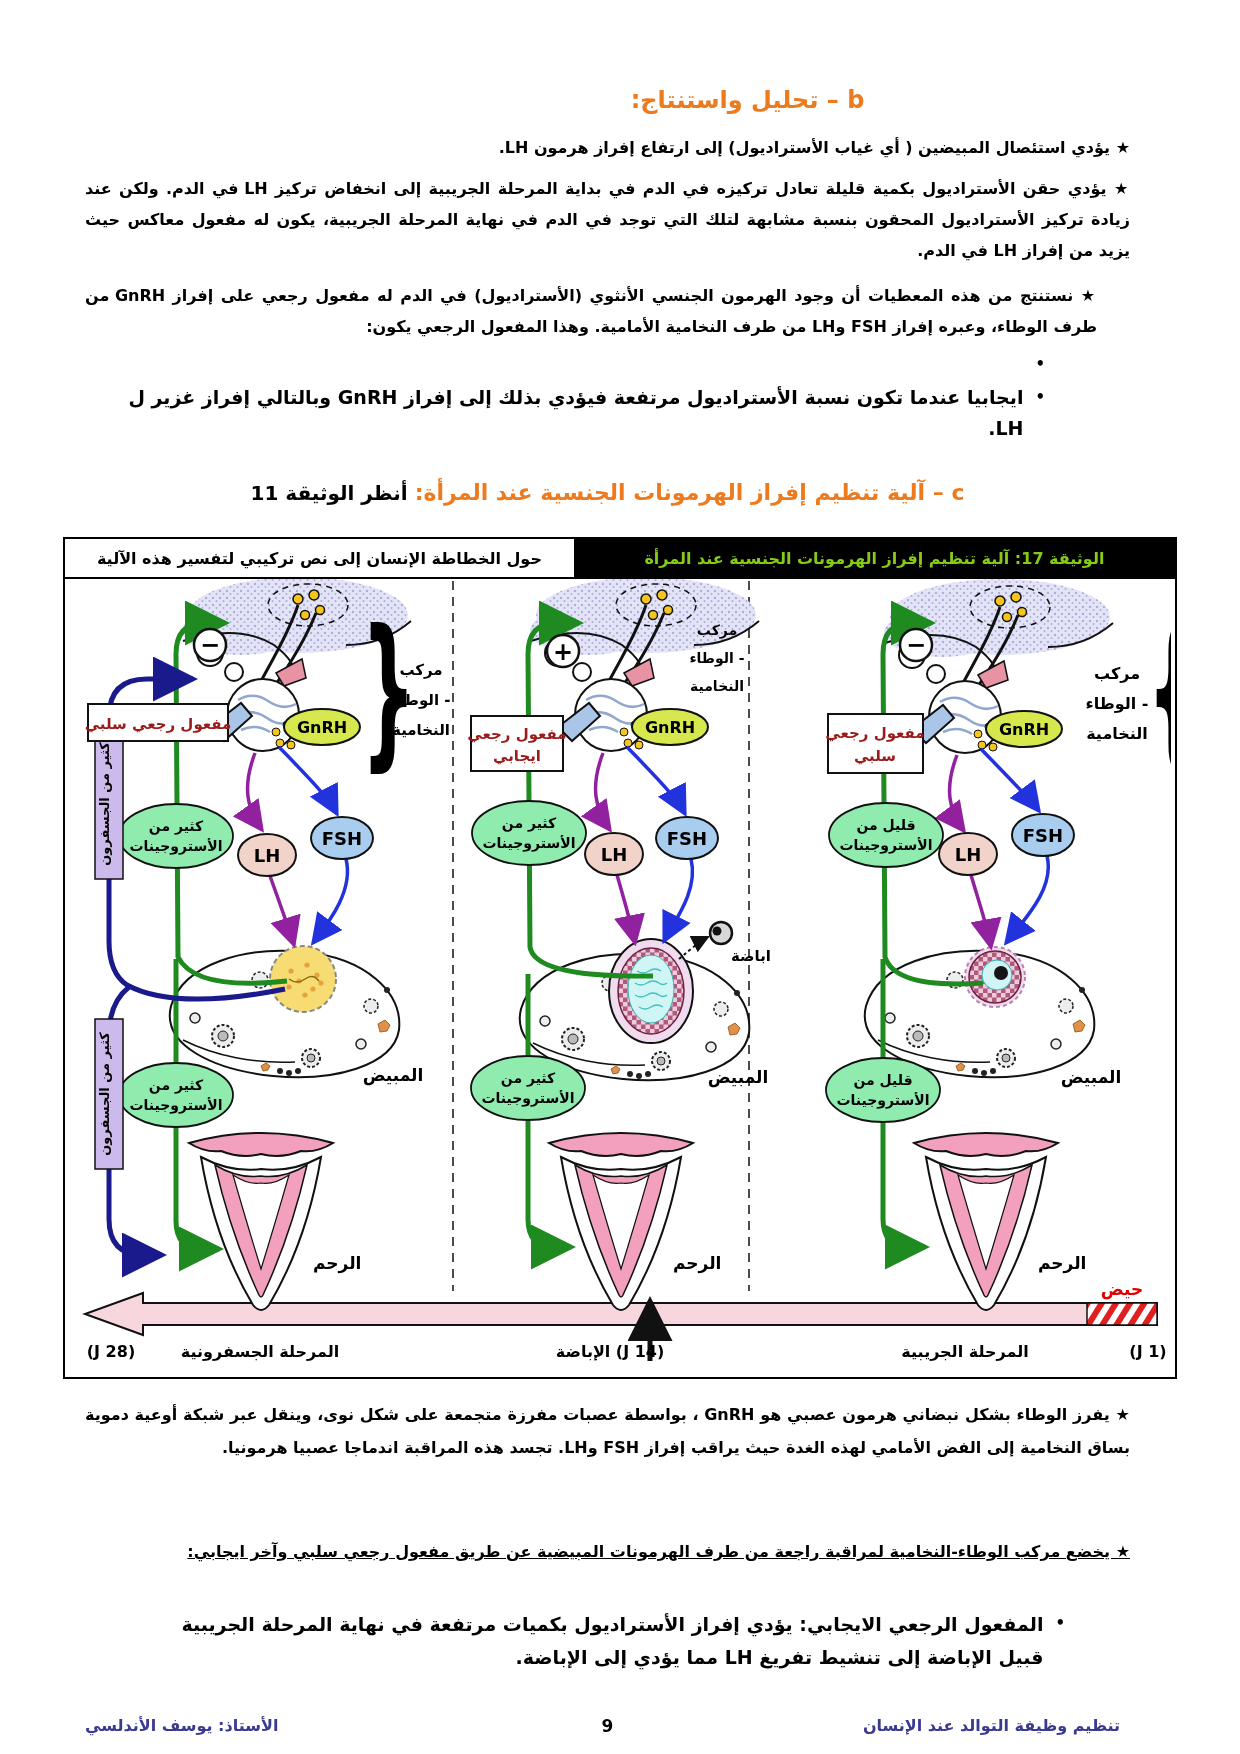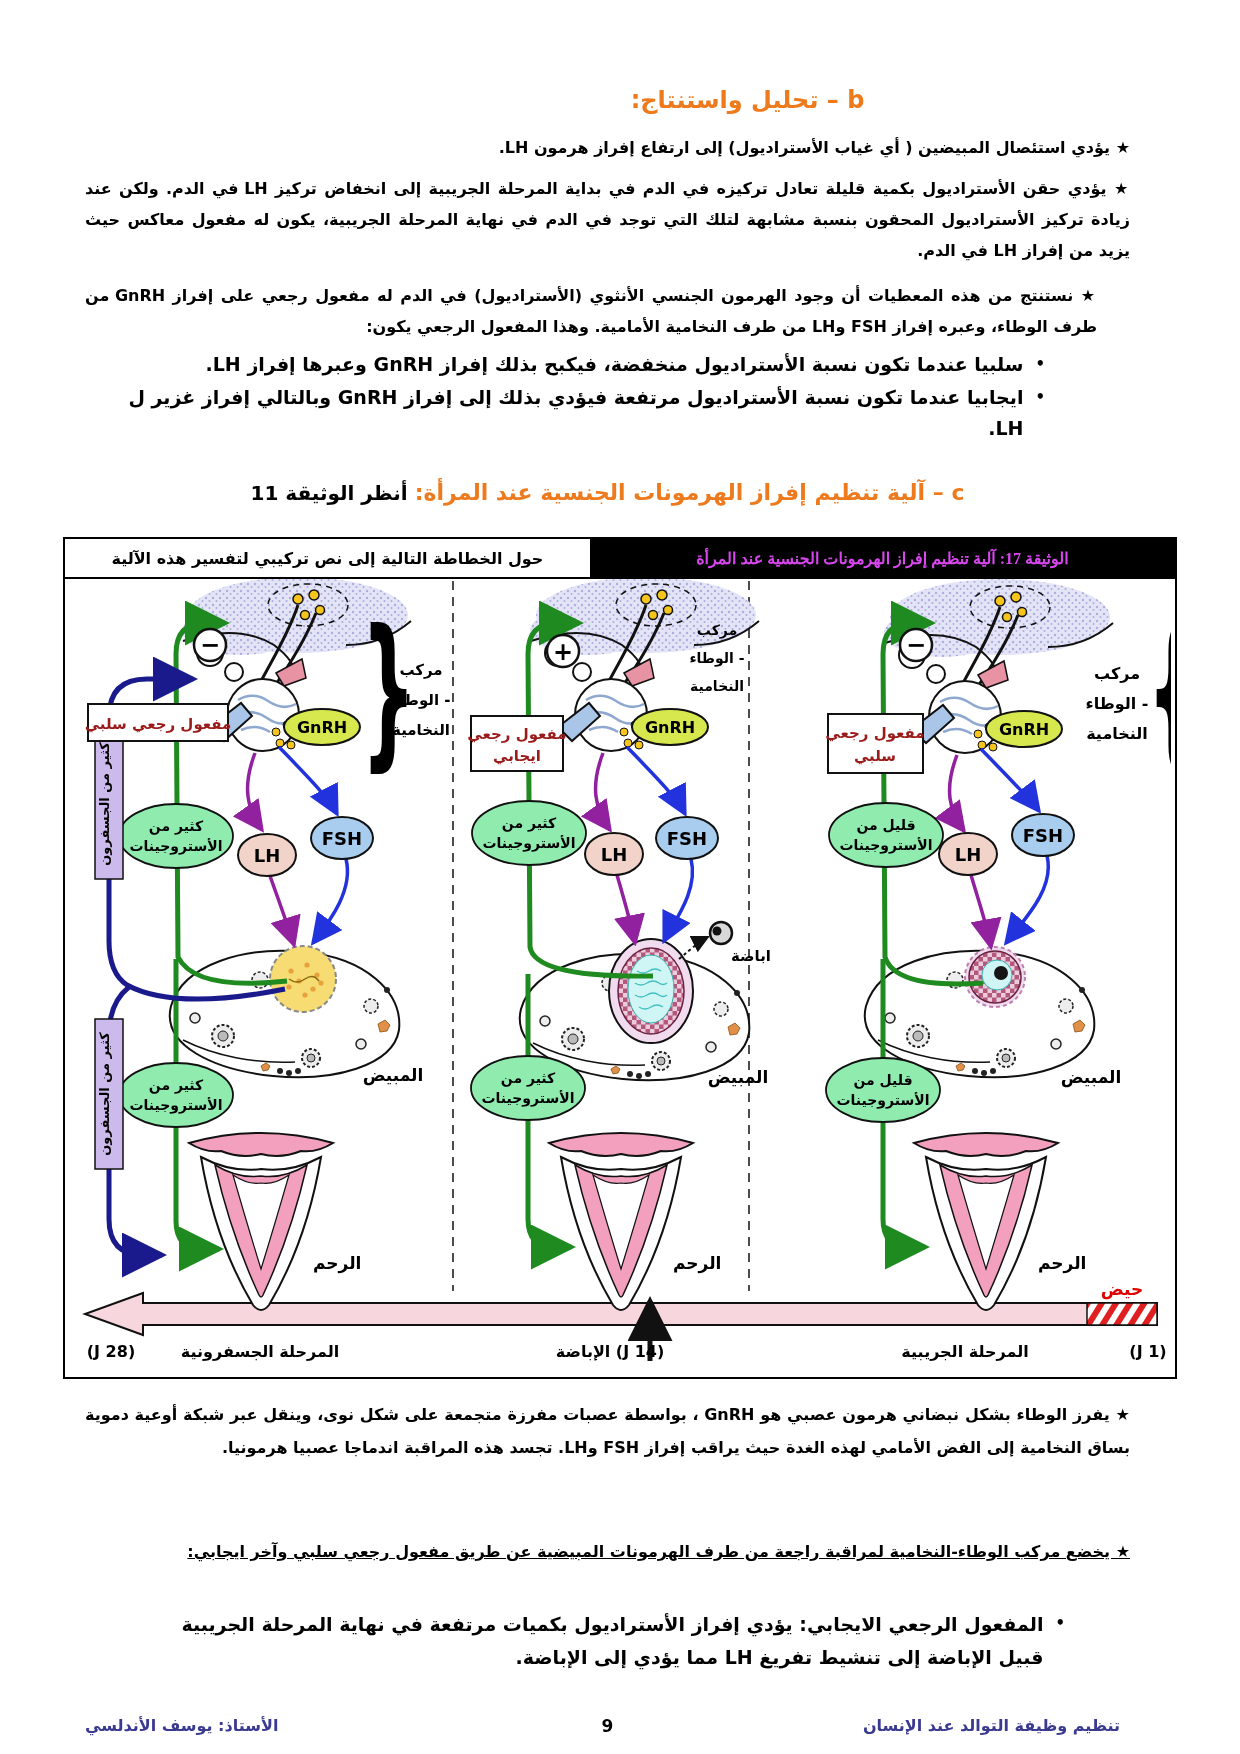--- a/index.html
+++ b/index.html
@@ -7,21 +7,21 @@
         font-family:"DejaVu Sans",sans-serif;color:#000;margin-top:40px;}
   .par{position:absolute;direction:rtl;text-align:justify;font-size:16px;line-height:31px;font-weight:600;}
   .sub{position:absolute;direction:rtl;display:flex;gap:12px;font-size:19px;line-height:31px;font-weight:600;}
   .sub .dot{font-size:15px;line-height:31px;}
   .h-orange{position:absolute;direction:rtl;text-align:center;font-weight:bold;color:#EE7A1E;}
   #heading-b{top:46px;left:280px;right:0;font-size:24px;}
   #heading-c{top:440px;left:0;right:0;font-size:22px;}
   #heading-c .suffix{color:#000;font-weight:600;font-size:20px;}
   #docbox{position:absolute;top:497px;left:63px;width:1110px;border:2px solid #000;background:#fff;}
   #dochead{display:flex;direction:rtl;height:38px;border-bottom:2px solid #000;font-size:16px;align-items:stretch;}
-  #dochead .ttl{background:#000;color:#d946ef;font-weight:bold;flex:0 0 52%;display:flex;align-items:center;justify-content:center;padding:0 4px;white-space:nowrap;font-family:Liberation Serif, serif;}
+  #dochead .ttl{background:#000;color:#84cc16;font-weight:bold;flex:0 0 52%;display:flex;align-items:center;justify-content:center;padding:0 12px;white-space:nowrap;}
   #dochead .ins{display:flex;align-items:center;justify-content:center;flex:1;font-weight:600;padding:0 4px;white-space:nowrap;}
   svg{display:block;font-family:"DejaVu Sans",sans-serif;}
   svg text{font-weight:bold;}
   #footer{position:absolute;top:1676px;left:0;right:0;height:26px;font-size:16px;font-weight:bold;}
   #footer .author{position:absolute;left:85px;color:#3A3A90;direction:rtl;}
   #footer .topic{position:absolute;right:95px;color:#3A3A90;direction:rtl;}
   #footer .pg{position:absolute;left:0;right:0;text-align:center;color:#000;font-size:17px;}
 </style>
 </head>
 <body>
@@ -29,35 +29,34 @@
 <div id="page">
 
   <div id="heading-b" class="h-orange">b – تحليل واستنتاج:</div>
 
   <div class="par" style="top:92px;right:85px;left:85px;">★ يؤدي استئصال المبيضين ( أي غياب الأستراديول) إلى ارتفاع إفراز هرمون LH.</div>
   <div class="par" style="top:133px;right:85px;left:85px;">★ يؤدي حقن الأستراديول بكمية قليلة تعادل تركيزه في الدم في بداية المرحلة الجريبية إلى انخفاض تركيز LH في الدم. ولكن عند زيادة تركيز الأستراديول المحقون بنسبة مشابهة لتلك التي توجد في الدم في نهاية المرحلة الجريبية، يكون له مفعول معاكس حيث يزيد من إفراز LH في الدم.</div>
   <div class="par" style="top:240px;right:118px;left:85px;">★ نستنتج من هذه المعطيات أن وجود الهرمون الجنسي الأنثوي (الأستراديول) في الدم له مفعول رجعي على إفراز GnRH من طرف الوطاء، وعبره إفراز FSH وLH من طرف النخامية الأمامية. وهذا المفعول الرجعي يكون:</div>
 
   <div class="sub" style="top:309px;right:170px;left:110px;">
     <span class="dot">•</span>
-    <span>سلبيا عندما تكون نسبة الأستراديول منخفضة، فيكبح بذلك إفراز GnRH وعبرها إفراز LH.</span>
   </div>
   <div class="sub" style="top:342px;right:170px;left:110px;">
     <span class="dot">•</span>
     <span>ايجابيا عندما تكون نسبة الأستراديول مرتفعة فيؤدي بذلك إلى إفراز GnRH وبالتالي إفراز غزير ل LH.</span>
   </div>
 
   <div id="heading-c" class="h-orange">
     <span>c – آلية تنظيم إفراز الهرمونات الجنسية عند المرأة:</span><span class="suffix"> أنظر الوثيقة 11</span>
   </div>
 
   <div id="docbox">
     <div id="dochead">
       <div class="ttl">الوثيقة 17: آلية تنظيم إفراز الهرمونات الجنسية عند المرأة</div>
-      <div class="ins">حول الخطاطة التالية إلى نص تركيبي لتفسير هذه الآلية</div>
+      <div class="ins">حول الخطاطة الإنسان إلى نص تركيبي لتفسير هذه الآلية</div>
     </div>
 
     <svg viewBox="0 0 1106 798" width="1106" height="798">
       <defs>
         <marker id="aG" markerWidth="9" markerHeight="9" refX="8" refY="4.5" orient="auto">
             <path d="M0,0L9,4.5L0,9Z" fill="#1F8A1F"></path>
           </marker>
         <marker id="aN" markerWidth="9" markerHeight="9" refX="8" refY="4.5" orient="auto">
             <path d="M0,0L9,4.5L0,9Z" fill="#1A1A8C"></path>
           </marker>

